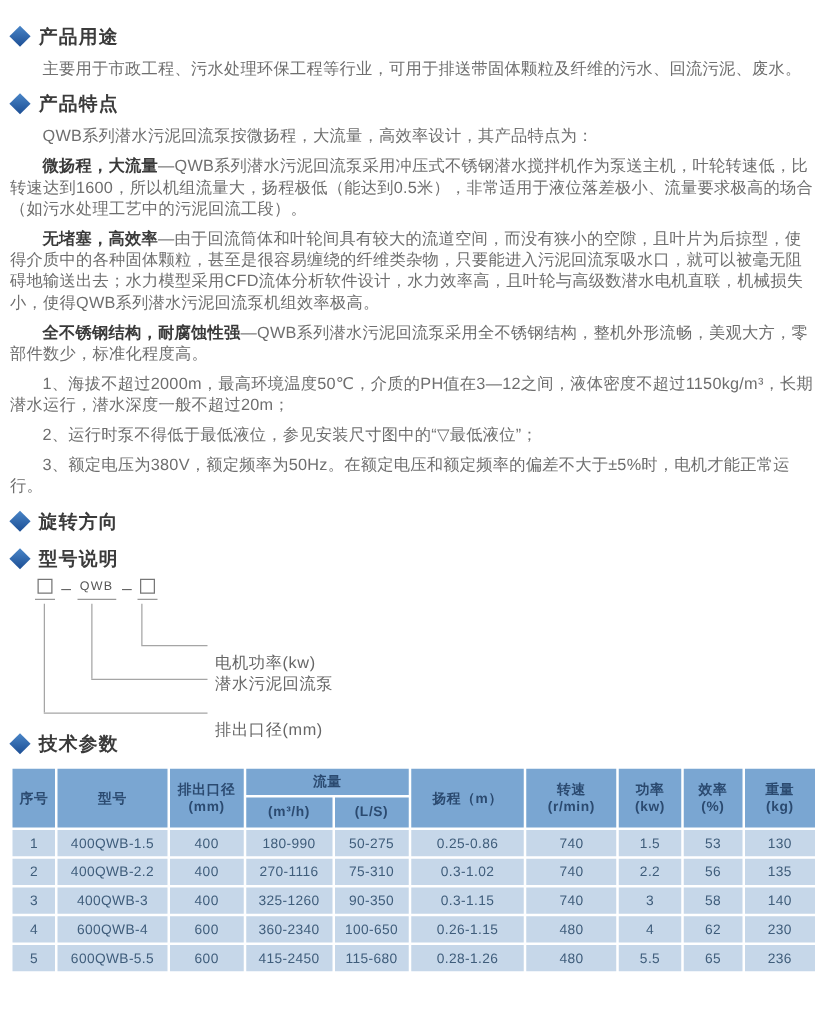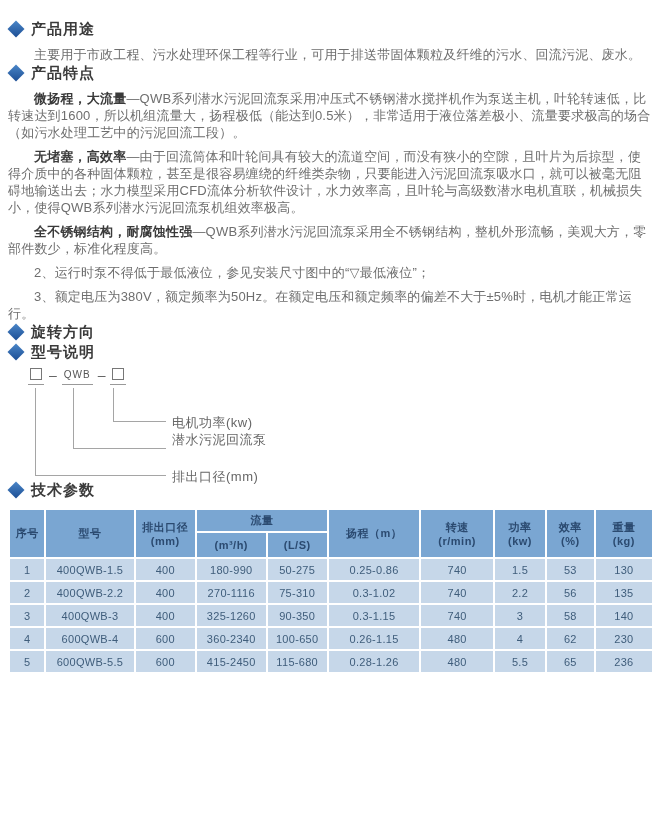--- a/index.html
+++ b/index.html
@@ -10,20 +10,21 @@
     font-family: "Liberation Sans", "DejaVu Sans", sans-serif;
     overflow: hidden;
   }
   .page { padding: 5px 8px 0 8px; }
 
   
   .sec-heading {
     display: flex;
     align-items: center;
     gap: 9px;
+    margin-top: 10px;
     height: 20px;
   }
   .sec-heading:first-child { margin-top: 14px; }
   .diamond {
     width: 12px;
     height: 12px;
     background: linear-gradient(135deg, #4a86c8 0%, #1c4e94 100%);
     transform: rotate(45deg);
     flex: 0 0 auto;
     margin-left: 2px;
@@ -81,20 +82,21 @@
   .m-code { font-size: 10px; color: #555; letter-spacing: 1px; }
   .m-dash { color: #666; padding-bottom: 3px; }
   .dg-line { position: absolute; background: #a5a5a5; }
   .dg-label {
     position: absolute;
     left: 164px;
     font-size: 13px;
     color: #666;
     letter-spacing: 0.5px;
     white-space: nowrap;
+    margin-top: 12px;
   }
 
   
   table.spec {
     width: 646px;
     margin-top: 8px;
     border-collapse: separate;
     border-spacing: 2px;
     table-layout: fixed;
     background: #ffffff;
@@ -131,24 +133,26 @@
   <div class="sec-heading">
     <span class="diamond"></span>
     <span class="sec-title">产品用途</span>
   </div>
   <p class="body-text">主要用于市政工程、污水处理环保工程等行业，可用于排送带固体颗粒及纤维的污水、回流污泥、废水。</p>
 
   <div class="sec-heading">
     <span class="diamond"></span>
     <span class="sec-title">产品特点</span>
   </div>
+  <p class="body-text">QWB系列潜水污泥回流泵按微扬程，大流量，高效率设计，其产品特点为：</p>
   <p class="body-text"><span class="lead">微扬程，大流量</span><span>—QWB系列潜水污泥回流泵采用冲压式不锈钢潜水搅拌机作为泵送主机，叶轮转速低，比转速达到1600，所以机组流量大，扬程极低（能达到0.5米），非常适用于液位落差极小、流量要求极高的场合（如污水处理工艺中的污泥回流工段）。</span></p>
   <p class="body-text"><span class="lead">无堵塞，高效率</span><span>—由于回流筒体和叶轮间具有较大的流道空间，而没有狭小的空隙，且叶片为后掠型，使得介质中的各种固体颗粒，甚至是很容易缠绕的纤维类杂物，只要能进入污泥回流泵吸水口，就可以被毫无阻碍地输送出去；水力模型采用CFD流体分析软件设计，水力效率高，且叶轮与高级数潜水电机直联，机械损失小，使得QWB系列潜水污泥回流泵机组效率极高。</span></p>
   <p class="body-text"><span class="lead">全不锈钢结构，耐腐蚀性强</span><span>—QWB系列潜水污泥回流泵采用全不锈钢结构，整机外形流畅，美观大方，零部件数少，标准化程度高。</span></p>
 
+  <p class="body-text">1、海拔不超过2000m，最高环境温度50℃，介质的PH值在3—12之间，液体密度不超过1150kg/m³，长期潜水运行，潜水深度一般不超过20m；</p>
   <p class="body-text">2、运行时泵不得低于最低液位，参见安装尺寸图中的“▽最低液位”；</p>
   <p class="body-text">3、额定电压为380V，额定频率为50Hz。在额定电压和额定频率的偏差不大于±5%时，电机才能正常运行。</p>
 
   <div class="sec-heading">
     <span class="diamond"></span>
     <span class="sec-title">旋转方向</span>
   </div>
 
   <div class="sec-heading">
     <span class="diamond"></span>

